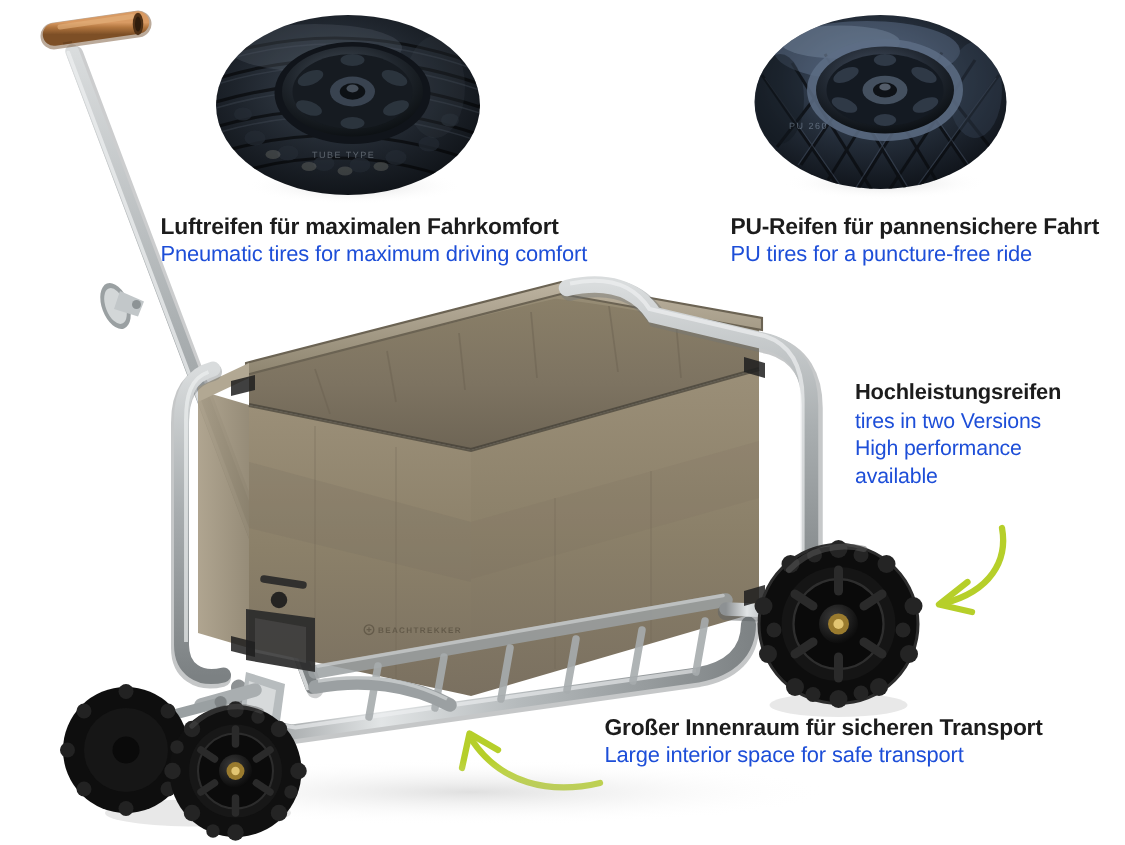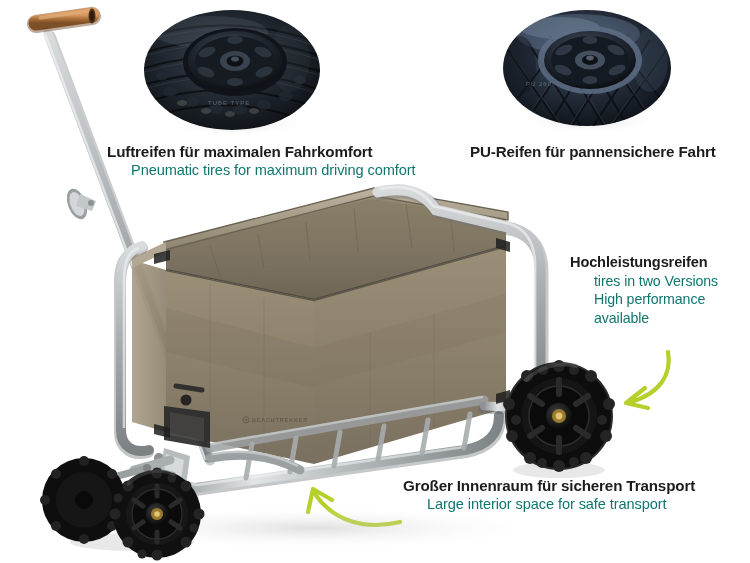--- a/index.html
+++ b/index.html
@@ -9,22 +9,22 @@
     overflow:hidden;position:relative;
   }
   #stage{position:absolute;inset:0;width:750px;height:563px;}
 
   .cap{position:absolute;}
   .cap .de{
     font-weight:bold;color:#1c1c1c;font-size:15.2px;line-height:19px;
     letter-spacing:-0.15px;white-space:nowrap;
   }
   .cap .en{
-    color:#0f766e;font-size:14.6px;line-height:19px;
-    letter-spacing:-0.1px;white-space:nowrap;padding-left:24px;
+    color:#1d4ed8;font-size:14.6px;line-height:19px;
+    letter-spacing:-0.1px;white-space:nowrap;
   }
   .blk .de{font-size:14.6px;line-height:18.6px;white-space:nowrap;}
   .blk .en{font-size:14.2px;line-height:18.6px;white-space:nowrap;}
 
   svg{display:block;overflow:visible;}
   .logo-txt{
     font-family:"Liberation Sans",sans-serif;
     font-size:5.4px;font-weight:bold;letter-spacing:.9px;
     fill:#5d5444;opacity:.82;
   }
@@ -180,22 +180,23 @@
     <ellipse cx="90" cy="54" rx="8" ry="5" fill="#0e1217"></ellipse>
     <ellipse cx="90" cy="52" rx="3.8" ry="2.4" fill="#66717f" opacity=".8"></ellipse>
     <text x="26" y="80" fill="#9fb0c4" opacity=".45" style="font-family:'Liberation Sans',sans-serif;font-size:6px;letter-spacing:1px;">PU 260</text>
   </svg>
 
   <div class="cap" style="left:107px;top:142px;">
     <div class="de">Luftreifen für maximalen Fahrkomfort</div>
     <div class="en">Pneumatic tires for maximum driving comfort</div>
   </div>
 
-  <div class="cap" style="left:470px;top:142px;">
+  <div class="cap" style="left:487px;top:142px;">
     <div class="de">PU-Reifen für pannensichere Fahrt</div>
+    <div class="en">PU tires for a puncture-free ride</div>
   </div>
 
   <div class="cap blk" style="left:570px;top:253px;">
     <div class="de">Hochleistungsreifen</div>
     <div class="en">tires in two Versions</div>
     <div class="en">High performance</div>
     <div class="en">available</div>
   </div>
 
   <div class="cap" style="left:403px;top:476px;">

